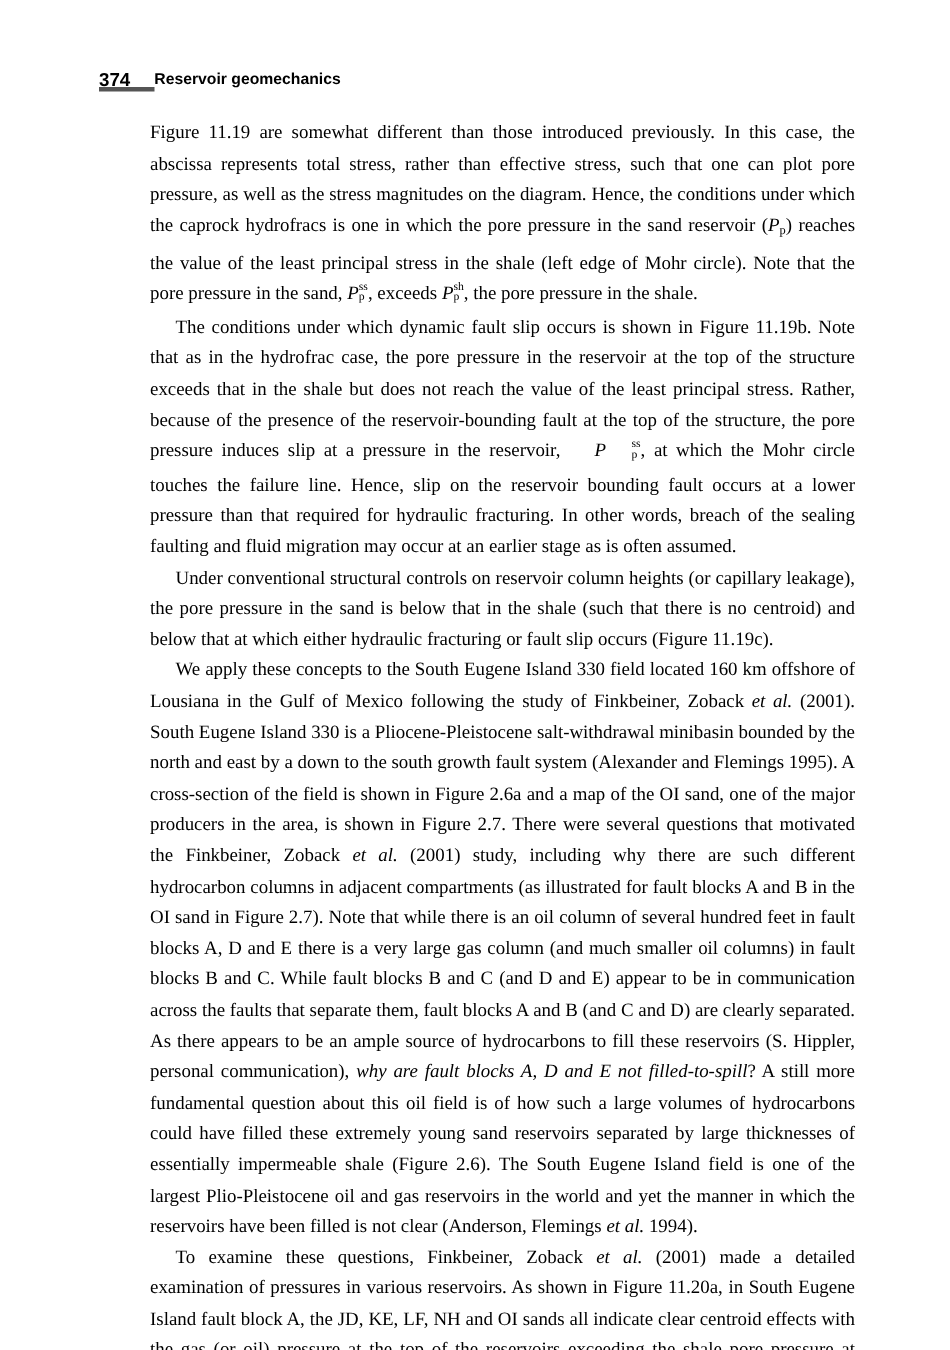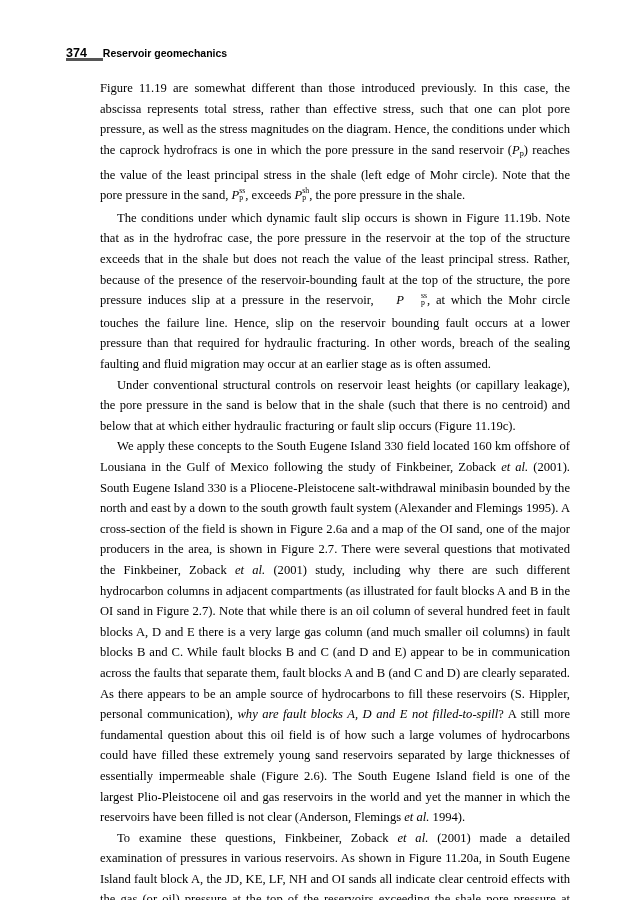--- a/index.html
+++ b/index.html
@@ -111,20 +111,20 @@
     <span class="running-head">Reservoir geomechanics</span>
   </div>
   <div class="header-rule"></div>
 
   <div class="content">
 
     <p><span>Figure 11.19 are somewhat different than those introduced previously. In this case, the abscissa represents total stress, rather than effective stress, such that one can plot pore pressure, as well as the stress magnitudes on the diagram. Hence, the conditions under which the caprock hydrofracs is one in which the pore pressure in the sand reservoir (</span><span class="ss-wrap"><i>P</i><sub>p</sub></span><span>) reaches the value of the least principal stress in the shale (left edge of Mohr circle). Note that the pore pressure in the sand, </span><span class="ss-wrap"><i>P</i><span class="ss-wrap"><span class="ss-spacer">ss</span><span class="sup-part">ss</span><span class="sub-part">p</span></span></span><span>, exceeds </span><span class="ss-wrap"><i>P</i><span class="ss-wrap"><span class="ss-spacer">sh</span><span class="sup-part">sh</span><span class="sub-part">p</span></span></span><span>, the pore pressure in the shale.</span></p>
 
     <p class="indent"><span>The conditions under which dynamic fault slip occurs is shown in Figure 11.19b. Note that as in the hydrofrac case, the pore pressure in the reservoir at the top of the structure exceeds that in the shale but does not reach the value of the least principal stress. Rather, because of the presence of the reservoir-bounding fault at the top of the structure, the pore pressure induces slip at a pressure in the reservoir, </span><span class="ss-wrap"><i>P</i><span class="ss-wrap"><span class="ss-spacer">ss</span><span class="sup-part">ss</span><span class="sub-part">p</span></span></span><span>, at which the Mohr circle touches the failure line. Hence, slip on the reservoir bounding fault occurs at a lower pressure than that required for hydraulic fracturing. In other words, breach of the sealing faulting and fluid migration may occur at an earlier stage as is often assumed.</span></p>
 
-    <p class="indent">Under conventional structural controls on reservoir least heights (or capillary leakage), the pore pressure in the sand is below that in the shale (such that there is no centroid) and below that at which either hydraulic fracturing or fault slip occurs (Figure 11.19c).</p>
+    <p class="indent">Under conventional structural controls on reservoir column heights (or capillary leakage), the pore pressure in the sand is below that in the shale (such that there is no centroid) and below that at which either hydraulic fracturing or fault slip occurs (Figure 11.19c).</p>
 
     <p class="indent"><span>We apply these concepts to the South Eugene Island 330 field located 160 km offshore of Lousiana in the Gulf of Mexico following the study of Finkbeiner, Zoback </span><i>et al.</i><span> (2001). South Eugene Island 330 is a Pliocene-Pleistocene salt-withdrawal minibasin bounded by the north and east by a down to the south growth fault system (Alexander and Flemings 1995). A cross-section of the field is shown in Figure 2.6a and a map of the OI sand, one of the major producers in the area, is shown in Figure 2.7. There were several questions that motivated the Finkbeiner, Zoback </span><i>et al.</i><span> (2001) study, including why there are such different hydrocarbon columns in adjacent compartments (as illustrated for fault blocks A and B in the OI sand in Figure 2.7). Note that while there is an oil column of several hundred feet in fault blocks A, D and E there is a very large gas column (and much smaller oil columns) in fault blocks B and C. While fault blocks B and C (and D and E) appear to be in communication across the faults that separate them, fault blocks A and B (and C and D) are clearly separated. As there appears to be an ample source of hydrocarbons to fill these reservoirs (S. Hippler, personal communication), </span><i>why are fault blocks A, D and E not filled-to-spill</i><span>? A still more fundamental question about this oil field is of how such a large volumes of hydrocarbons could have filled these extremely young sand reservoirs separated by large thicknesses of essentially impermeable shale (Figure 2.6). The South Eugene Island field is one of the largest Plio-Pleistocene oil and gas reservoirs in the world and yet the manner in which the reservoirs have been filled is not clear (Anderson, Flemings </span><i>et al.</i><span> 1994).</span></p>
 
     <p class="indent"><span>To examine these questions, Finkbeiner, Zoback </span><i>et al.</i><span> (2001) made a detailed examination of pressures in various reservoirs. As shown in Figure 11.20a, in South Eugene Island fault block A, the JD, KE, LF, NH and OI sands all indicate clear centroid effects with the gas (or oil) pressure at the top of the reservoirs exceeding the shale pore pressure at equivalent depths (Figure 2.8b). However, only in the OI sand does there appear</span></p>
 
   </div>
 </div>
 
 </body></html>

